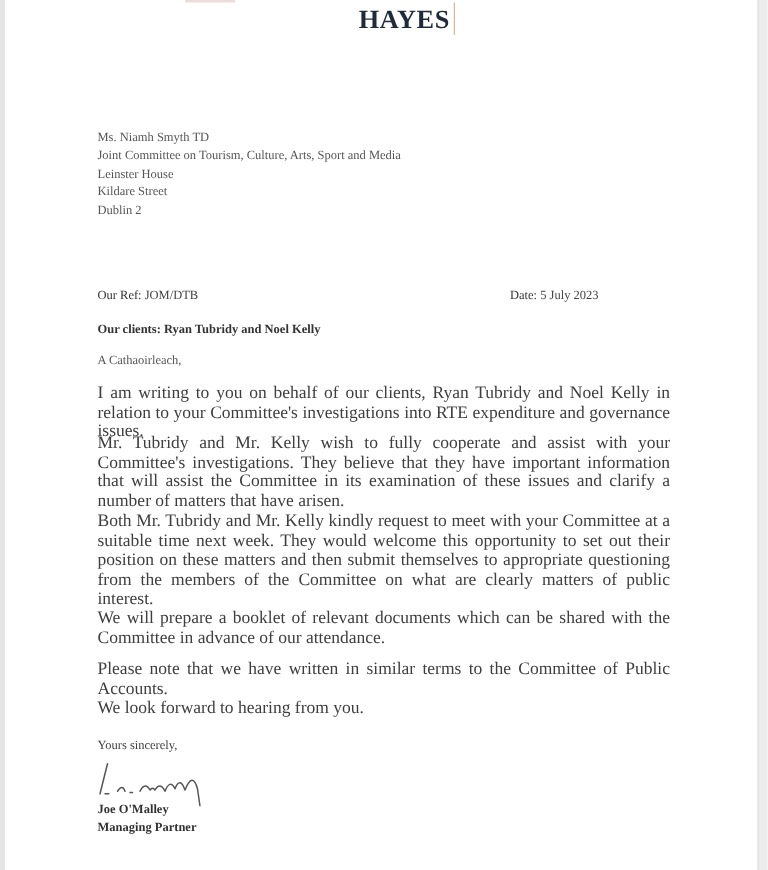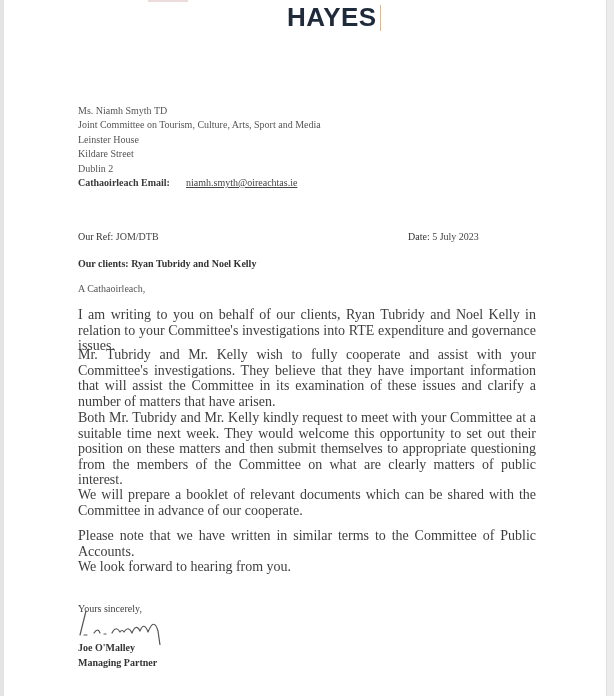--- a/index.html
+++ b/index.html
@@ -23,22 +23,22 @@
       position: absolute; right: 0; top: 0; width: 7px; height: 696px;
       background: #ececec;
       border-left: 1px solid #e0e0e0;
     }
     .top-mark {
       position: absolute; left: 148px; top: 0; width: 40px; height: 2px;
       background: #ecdcdc;
     }
     .logo {
       position: absolute; left: 287px; top: 2px;
-      font-family: Liberation Sans, sans-serif;
-      font-size: 26px;
+      font-family: Liberation Serif, serif;
+      font-size: 21px;
       letter-spacing: 0.5px;
       display: flex; align-items: center;
       white-space: nowrap;
     }
     .logo .hayes { color: #1f2a3a; font-weight: 600; }
     .logo .sep {
       display: inline-block; width: 1px; height: 26px;
       background: #d9b99a; margin: 0 3px;
     }
     .logo .solicitors { color: #7d8289; font-weight: 400; }
@@ -76,21 +76,21 @@
       color: #3e3e3e;
       text-align: justify;
       white-space: normal;
     }
     .p1 { top: 307px; }
     .p2 { top: 347px; }
     .p3 { top: 410px; }
     .p4 { top: 487px; }
     .p5 { top: 528px; }
     .p6 { top: 559px; }
-    .closing { left: 78px; top: 590px; color: #3e3e3e; margin-top: 12px; }
+    .closing { left: 78px; top: 590px; color: #3e3e3e; }
 
     .signature {
       position: absolute; left: 78px; top: 605px; width: 130px; height: 40px;
     }
     .signer-name { left: 78px; top: 641px; font-weight: bold; color: #333; }
     .signer-title { left: 78px; top: 656px; font-weight: bold; color: #333; }
   </style>
 </head>
 <body>
 
@@ -102,44 +102,40 @@
   <span class="hayes">HAYES</span>
   <span class="sep"></span>
 </div>
 
 <div class="text address">
   <div class="line">Ms. Niamh Smyth TD</div>
   <div class="line">Joint Committee on Tourism, Culture, Arts, Sport and Media</div>
   <div class="line">Leinster House</div>
   <div class="line">Kildare Street</div>
   <div class="line">Dublin 2</div>
-  <div class="line email-row">
-    <span class="lbl wide">Cathaoirleach Email:</span>
-    <span class="email-link dark">niamh.smyth@oireachtas.ie</span>
-  </div>
 </div>
 
 <div class="text ref">
   <span class="b">Our Ref:</span>
   <span>JOM/DTB</span>
 </div>
 
 <div class="text date">
   <span class="b">Date:</span>
   <span>5 July 2023</span>
 </div>
 
 <div class="text clients">Our clients: Ryan Tubridy and Noel Kelly</div>
 
 <div class="text salutation">A Cathaoirleach,</div>
 
 <div class="para p1">I am writing to you on behalf of our clients, Ryan Tubridy and Noel Kelly in relation to your Committee's investigations into RTE expenditure and governance issues.</div>
 <div class="para p2">Mr. Tubridy and Mr. Kelly wish to fully cooperate and assist with your Committee's investigations. They believe that they have important information that will assist the Committee in its examination of these issues and clarify a number of matters that have arisen.</div>
 <div class="para p3">Both Mr. Tubridy and Mr. Kelly kindly request to meet with your Committee at a suitable time next week. They would welcome this opportunity to set out their position on these matters and then submit themselves to appropriate questioning from the members of the Committee on what are clearly matters of public interest.</div>
-<div class="para p4">We will prepare a booklet of relevant documents which can be shared with the Committee in advance of our cooperate.</div>
+<div class="para p4">We will prepare a booklet of relevant documents which can be shared with the Committee in advance of our attendance.</div>
 <div class="para p5">Please note that we have written in similar terms to the Committee of Public Accounts.</div>
 <div class="para p6">We look forward to hearing from you.</div>
 
 <div class="text closing">Yours sincerely,</div>
 
 <div class="signature">
   <svg width="130" height="40" viewBox="0 0 130 40">
     <path d="M8,6 L2,30 M6,30 L9,30 M16,28 Q20,22 22,28 M26,29 L28,29 M34,28 Q38,20 42,27 Q44,24 46,27 Q50,20 54,28 Q58,18 62,26 Q66,16 70,27 Q76,12 80,26 L82,40" fill="none" stroke="#555" stroke-width="1.2" stroke-linecap="round" stroke-linejoin="round"></path>
   </svg>
 </div>

